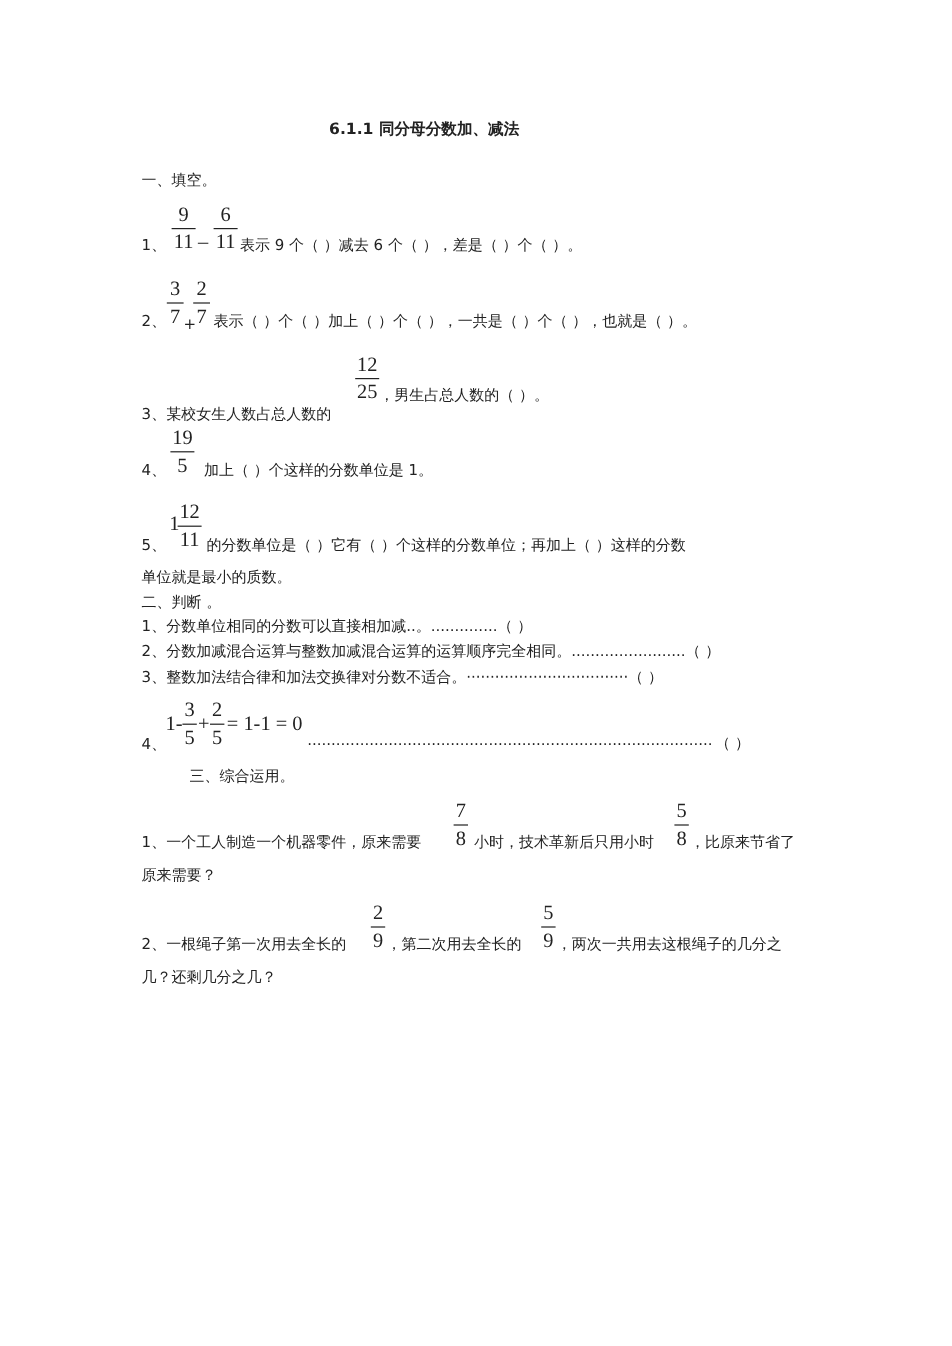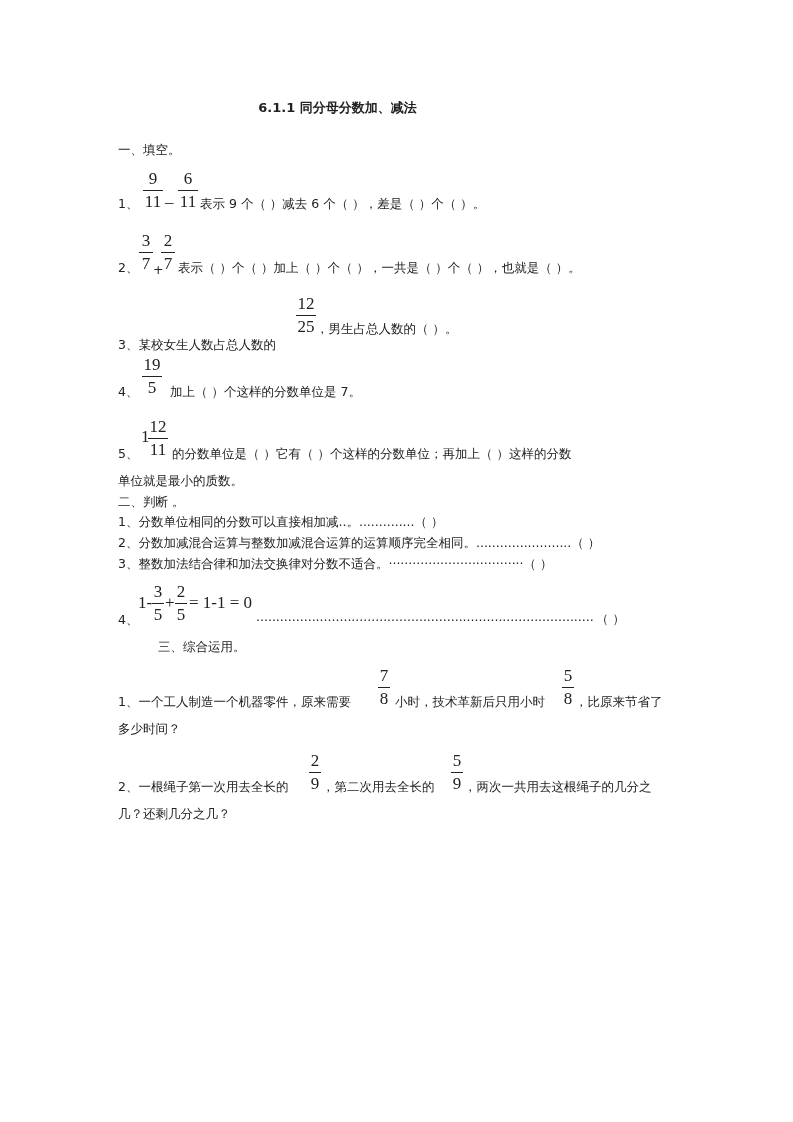--- a/index.html
+++ b/index.html
@@ -1,19 +1,19 @@
 <!DOCTYPE html>
 <html><head>
 <meta charset="utf-8">
 <style>
   html, body { margin: 0; padding: 0; background: #ffffff; }
   body { width: 793px; height: 1122px; position: relative; overflow: hidden;
          font-family: "DejaVu Sans", "Liberation Sans", sans-serif; color: #222; }
   .abs { position: absolute; white-space: nowrap; }
-  .title { left: 0; width: 675px; top: 99px; text-align: center; font-size: 13px; font-weight: bold; }
+  .title { left: 16px; width: 675px; top: 99px; text-align: center; font-size: 13px; font-weight: bold; }
   .txt { font-size: 12.5px; line-height: 16px; }
   .frac { position: absolute; font-family: "Liberation Serif", "DejaVu Serif", serif; font-size: 17px; text-align: center; }
   .frac .num, .frac .den { display: block; line-height: 18px; }
   .frac .bar { display: block; height: 0; border-top: 1.2px solid #222; margin: 2px 0 2px 0; }
   .serif { font-family: "Liberation Serif", "DejaVu Serif", serif; font-size: 17px; }
   .dots { letter-spacing: 0; }
 </style>
 </head>
 <body>
 
@@ -63,21 +63,21 @@
   <div class="abs txt" style="left:316px;top:321px;">，男生占总人数的（  ）。</div>
 </div>
 
 <div>
   <div class="abs txt" style="left:118px;top:384px;">4、</div>
   <div class="frac" style="left:142px;top:356px;width:20px;">
     <span class="num">19</span>
       <span class="bar"></span>
       <span class="den">5</span>
   </div>
-  <div class="abs txt" style="left:170px;top:384px;">加上（    ）个这样的分数单位是 7。</div>
+  <div class="abs txt" style="left:170px;top:384px;">加上（    ）个这样的分数单位是 1。</div>
 </div>
 
 <div>
   <div class="abs txt" style="left:118px;top:446px;">5、</div>
   <div class="abs serif" style="left:141px;top:427px;">1</div>
   <div class="frac" style="left:148px;top:418px;width:20px;">
     <span class="num">12</span>
       <span class="bar"></span>
       <span class="den">11</span>
   </div>
@@ -125,21 +125,21 @@
       <span class="bar"></span>
       <span class="den">8</span>
   </div>
   <div class="abs txt" style="left:395px;top:694px;">小时，技术革新后只用小时</div>
   <div class="frac" style="left:562px;top:667px;width:12px;">
     <span class="num">5</span>
       <span class="bar"></span>
       <span class="den">8</span>
   </div>
   <div class="abs txt" style="left:575px;top:694px;">，比原来节省了</div>
-  <div class="abs txt" style="left:118px;top:721px;">多少时间？</div>
+  <div class="abs txt" style="left:118px;top:721px;">原来需要？</div>
 </div>
 
 <div>
   <div class="abs txt" style="left:118px;top:779px;">2、一根绳子第一次用去全长的</div>
   <div class="frac" style="left:309px;top:752px;width:12px;">
     <span class="num">2</span>
       <span class="bar"></span>
       <span class="den">9</span>
   </div>
   <div class="abs txt" style="left:322px;top:779px;">，第二次用去全长的</div>

